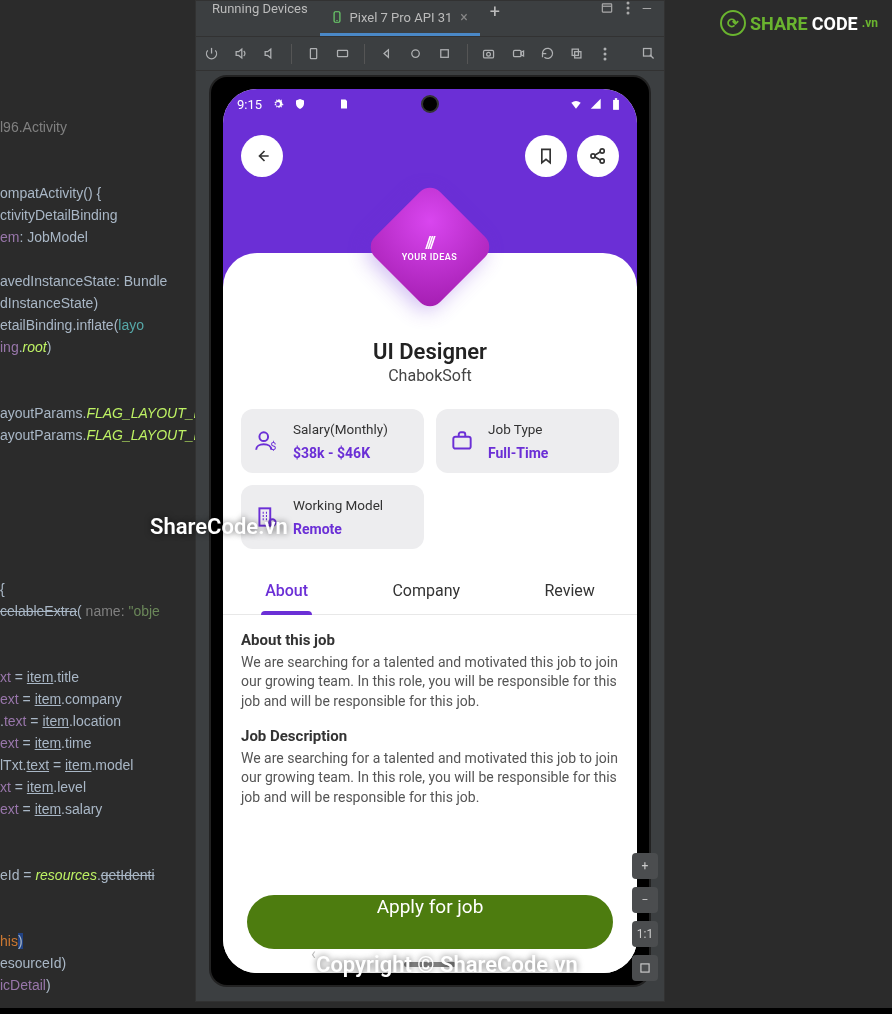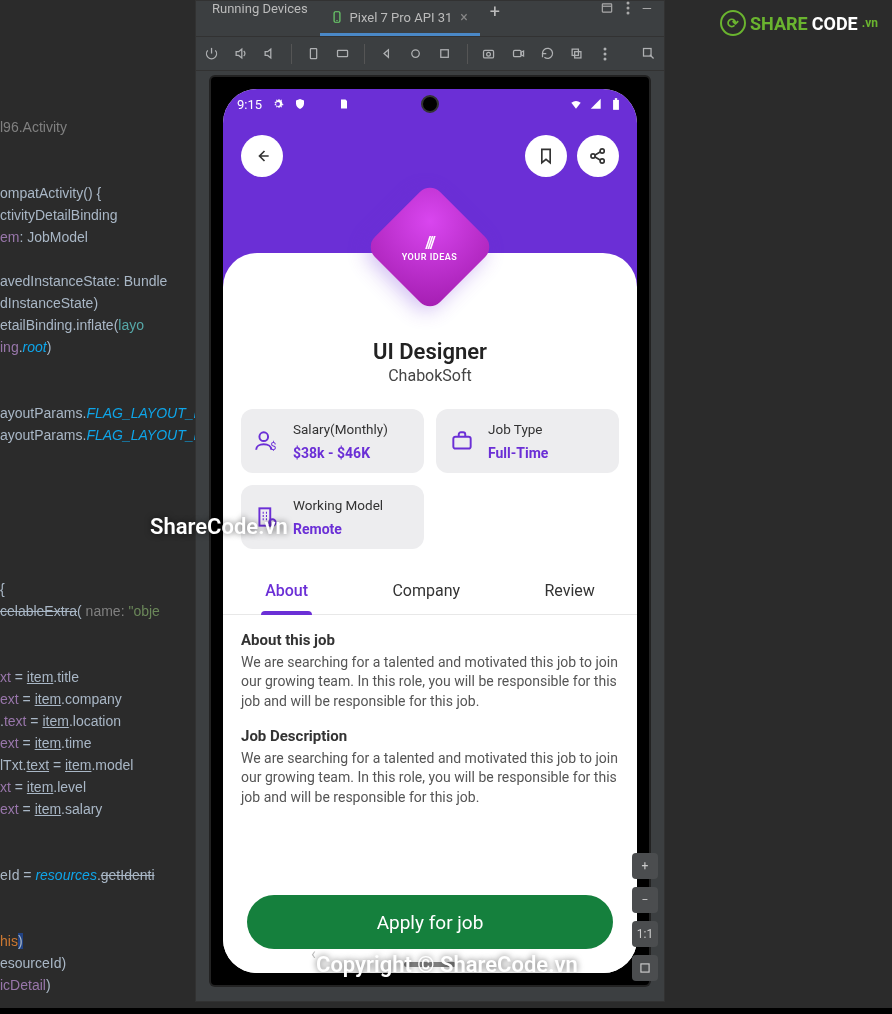--- a/index.html
+++ b/index.html
@@ -24,21 +24,21 @@
     font-size: 14px;
     line-height: 22px;
     white-space: pre;
     color: #a9b7c6;
     overflow: hidden;
   }
   .code-bg .kw { color: #cc7832; }
   .code-bg .prop { color: #9876aa; }
   .code-bg .str { color: #6a8759; }
   .code-bg .param { color: #56a8a8; }
-  .code-bg .id { color: #0ea5e9; font-style: italic; text-align: center; }
+  .code-bg .id { color: #bef264; font-style: italic; text-align: center; }
   .code-bg .comment { color: #808080; }
 
   
   .panel {
     position: absolute;
     left: 195px;
     top: 0;
     width: 470px;
     height: 1002px;
     background: #3c3f41;
@@ -114,21 +114,21 @@
     align-items: flex-start;
     justify-content: center;
     padding-top: 6px;
     background: #3c3f41;
     position: relative;
   }
   .phone {
     width: 438px;
     height: 908px;
     background: #000;
-    border-radius: 4px;
+    border-radius: 16px;
     padding: 12px;
     position: relative;
     box-shadow: 0 0 0 2px #222;
   }
   .phone-inner {
     width: 100%;
     height: 100%;
     border-radius: 34px;
     overflow: hidden;
     position: relative;
@@ -261,24 +261,23 @@
     color:#333;
   }
   .content h4 { font-size:15px; font-weight:700; margin-bottom:4px; }
   .content p { font-size:14px; line-height:1.38; color:#555; margin-bottom:16px; }
 
   .apply-btn {
     position:absolute;
     bottom: 24px;
     left:24px; right:24px;
     height:54px;
-    background:#15803d;
+    background:#4d7c0f;
     border-radius:28px;
     display:flex;
-    align-items:center;
     justify-content:center;
     color:#fff;
     font-size:19px;
     cursor:pointer;
   }
   .gesture-bar {
     position:absolute;
     bottom:6px;
     left:50%;
     transform:translateX(-50%);

